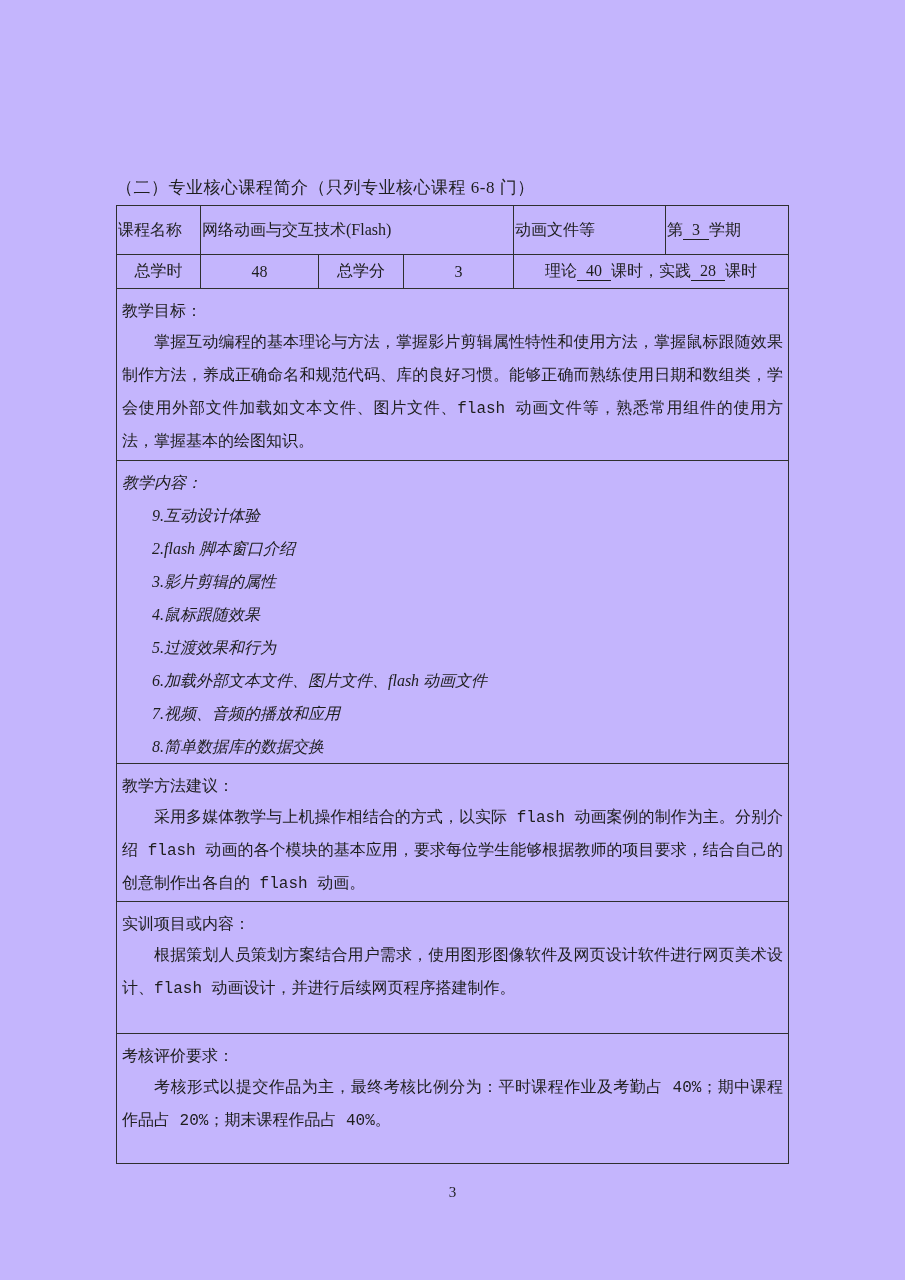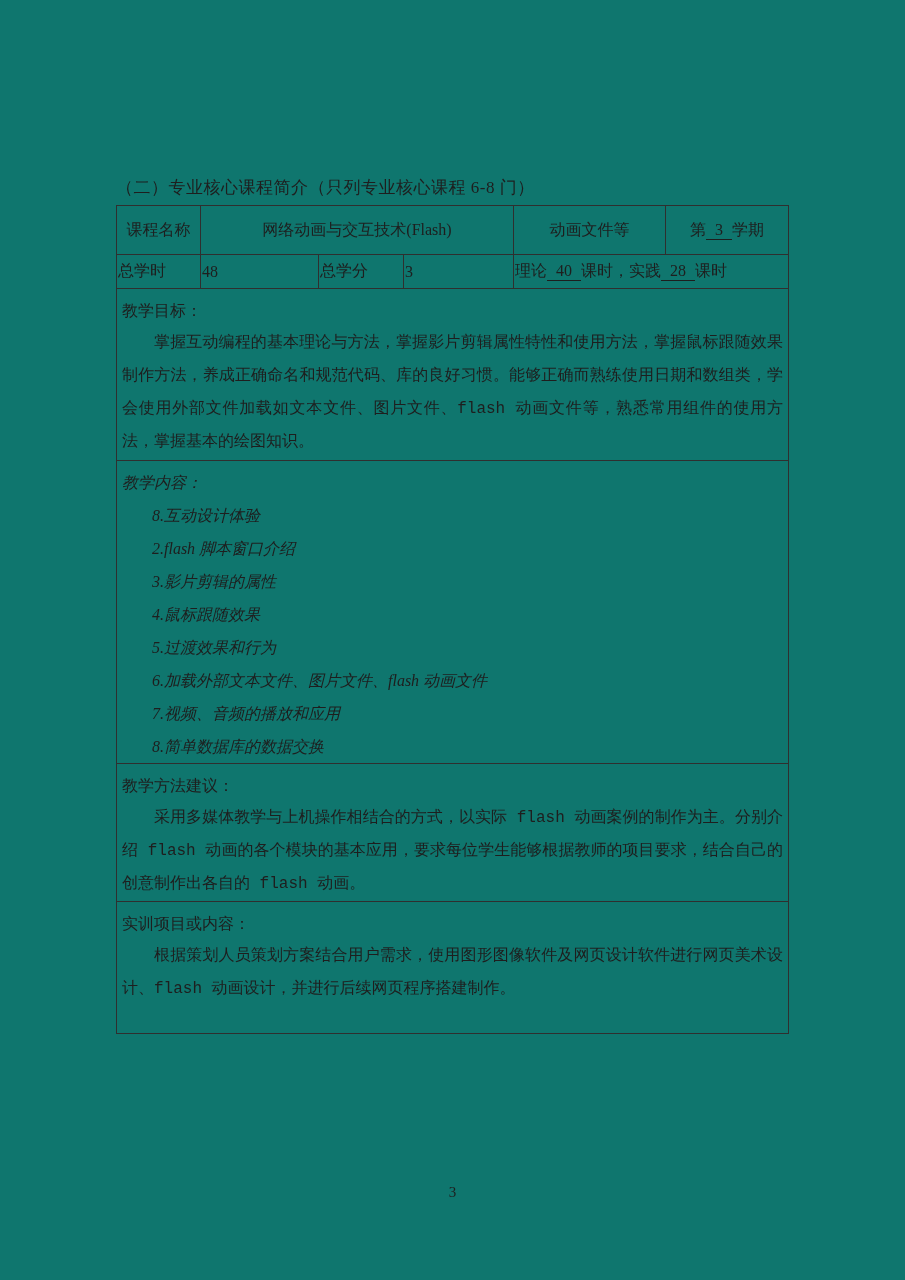--- a/index.html
+++ b/index.html
@@ -10,21 +10,21 @@
   body {
     width: 905px;
     height: 1280px;
     font-family: "Liberation Serif", "DejaVu Serif", serif;
     color: #1e1e1e;
   }
   .page {
     position: relative;
     width: 905px;
     height: 1280px;
-    background: #0f766e;
+    background: #c4b5fd;
     overflow: hidden;
   }
   .heading {
     position: absolute;
     left: 116px;
     top: 176px;
     font-size: 17px;
     line-height: 24px;
     letter-spacing: 0.5px;
     white-space: nowrap;
@@ -37,26 +37,26 @@
     border-collapse: collapse;
     table-layout: fixed;
     font-size: 16px;
   }
   table.course td {
     border: 1px solid #2f2f2f;
     box-sizing: border-box;
   }
   tr.r1 td {
     height: 49px;
-    text-align: center;
+    text-align: left;
     vertical-align: middle;
   }
   tr.r2 td {
     height: 34px;
-    text-align: left;
+    text-align: center;
     vertical-align: middle;
   }
   td.sec {
     vertical-align: top;
     text-align: left;
     padding: 5px 5px 0 5px;
     line-height: 33px;
     overflow: hidden;
   }
   td.sec .para {
@@ -127,21 +127,21 @@
     <tr>
       <td colspan="6" class="sec h-obj">
         <div class="sec-title">教学目标：</div>
         <div class="para">掌握互动编程的基本理论与方法，掌握影片剪辑属性特性和使用方法，掌握鼠标跟随效果制作方法，养成正确命名和规范代码、库的良好习惯。能够正确而熟练使用日期和数组类，学会使用外部文件加载如文本文件、图片文件、flash 动画文件等，熟悉常用组件的使用方法，掌握基本的绘图知识。</div>
       </td>
     </tr>
 
     <tr>
       <td colspan="6" class="sec h-cont">
         <div class="sec-title">教学内容：</div>
-        <div class="item">8.互动设计体验</div>
+        <div class="item">9.互动设计体验</div>
         <div class="item">2.flash 脚本窗口介绍</div>
         <div class="item">3.影片剪辑的属性</div>
         <div class="item">4.鼠标跟随效果</div>
         <div class="item">5.过渡效果和行为</div>
         <div class="item">6.加载外部文本文件、图片文件、flash 动画文件</div>
         <div class="item">7.视频、音频的播放和应用</div>
         <div class="item">8.简单数据库的数据交换</div>
       </td>
     </tr>
 
@@ -152,18 +152,24 @@
       </td>
     </tr>
 
     <tr>
       <td colspan="6" class="sec h-train">
         <div class="sec-title">实训项目或内容：</div>
         <div class="para">根据策划人员策划方案结合用户需求，使用图形图像软件及网页设计软件进行网页美术设计、flash 动画设计，并进行后续网页程序搭建制作。</div>
       </td>
     </tr>
 
+    <tr>
+      <td colspan="6" class="sec h-assess">
+        <div class="sec-title">考核评价要求：</div>
+        <div class="para">考核形式以提交作品为主，最终考核比例分为：平时课程作业及考勤占 40%；期中课程作品占 20%；期末课程作品占 40%。</div>
+      </td>
+    </tr>
   </tbody>
     </table>
 
   <div class="page-number">3</div>
 
 </div>
 
 </body></html>

